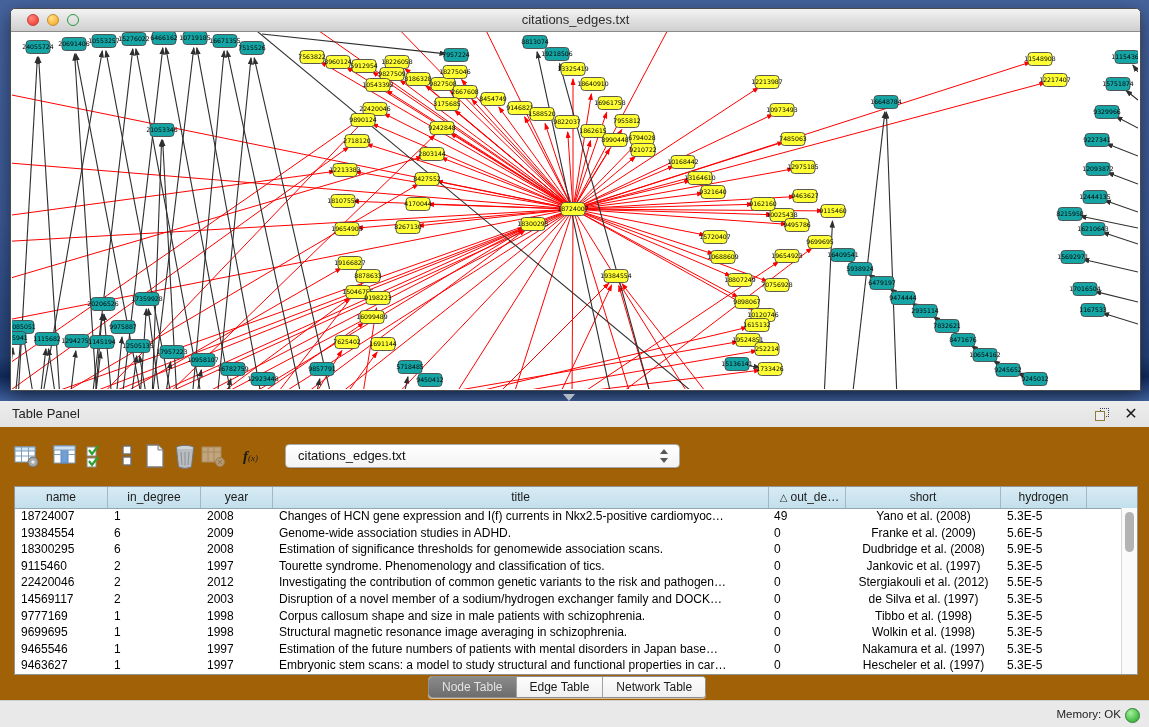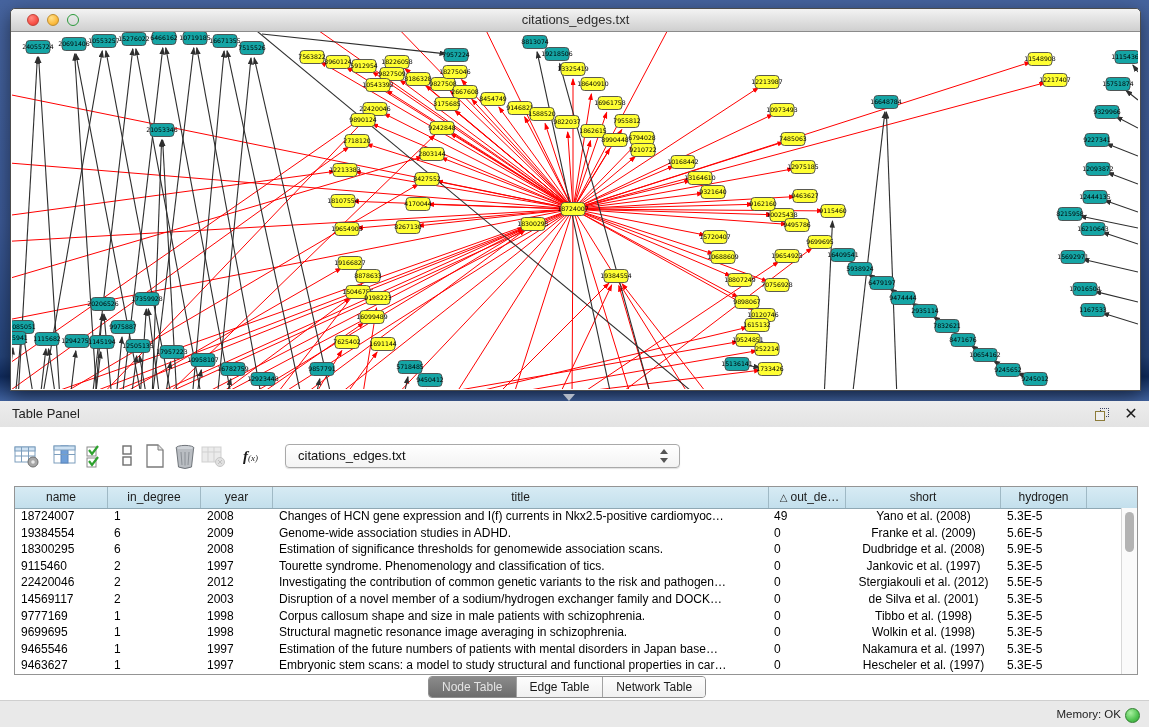--- a/index.html
+++ b/index.html
@@ -20,21 +20,21 @@
   .tl{position:absolute;top:5px;width:12px;height:12px;border-radius:50%;box-sizing:border-box;}
   .tl-close{left:16px;background:radial-gradient(circle at 35% 30%,#ff8a80,#f95148 60%,#d93a31);border:1px solid #c24138;}
   .tl-min{left:36px;background:radial-gradient(circle at 35% 30%,#ffe08a,#fdbc40 60%,#e3a02a);border:1px solid #c08e2e;}
   .tl-zoom{left:56px;background:radial-gradient(circle at 35% 30%,#8ee888,#34c749 60%,#23a437;);border:1px solid #2a9a3a;}
   .net-canvas{position:absolute;left:1px;top:23px;width:1126px;height:357px;background:#fff;overflow:hidden;}
   .net-canvas svg{position:absolute;left:0;top:0;}
   .divider-notch{position:absolute;left:563px;top:394px;width:0;height:0;
                  border-left:6px solid transparent;border-right:6px solid transparent;border-top:7px solid #c9ced6;opacity:.85;}
 
   
-  .table-panel{position:absolute;left:0;top:401px;width:1149px;height:326px;background:#ffffff;}
+  .table-panel{position:absolute;left:0;top:401px;width:1149px;height:326px;background:#a16207;}
   .tp-header{position:absolute;left:0;top:0;width:1149px;height:26px;background:linear-gradient(#ededed,#e3e3e3);}
   .tp-title{position:absolute;left:12px;top:0;height:26px;line-height:26px;font-size:13px;color:#222;}
   .float-icon{position:absolute;left:1095px;top:7px;width:14px;height:13px;}
   .float-icon .sq1{position:absolute;left:0;bottom:0;width:8px;height:8px;border:1.5px solid #8d7c3a;background:#efefef;}
   .float-icon .sq2{position:absolute;right:0;top:0;width:7px;height:7px;border:1.5px dotted #39405e;}
   .close-x{position:absolute;left:1122px;top:3px;width:18px;height:20px;font-size:16px;font-weight:bold;color:#1c1c1c;text-align:center;line-height:20px;}
 
   .toolbar{position:absolute;left:0;top:26px;width:1149px;height:58px;}
   .tbtn{position:absolute;top:14px;width:30px;height:30px;}
   .fx{font-style:italic;font-family:"Liberation Serif",serif;font-size:15px;color:#1a1a1a;line-height:30px;text-align:right;}
@@ -884,21 +884,21 @@
           <div class="td c4">0</div>
           <div class="td c5">Stergiakouli et al. (2012)</div>
           <div class="td c6">5.5E-5</div>
         </div>
         <div class="trow">
           <div class="td c0">14569117</div>
           <div class="td c1">2</div>
           <div class="td c2">2003</div>
           <div class="td c3">Disruption of a novel member of a sodium/hydrogen exchanger family and DOCK…</div>
           <div class="td c4">0</div>
-          <div class="td c5">de Silva et al. (2001)</div>
+          <div class="td c5">de Silva et al. (1997)</div>
           <div class="td c6">5.3E-5</div>
         </div>
         <div class="trow">
           <div class="td c0">9777169</div>
           <div class="td c1">1</div>
           <div class="td c2">1998</div>
           <div class="td c3">Corpus callosum shape and size in male patients with schizophrenia.</div>
           <div class="td c4">0</div>
           <div class="td c5">Tibbo et al. (1998)</div>
           <div class="td c6">5.3E-5</div>

